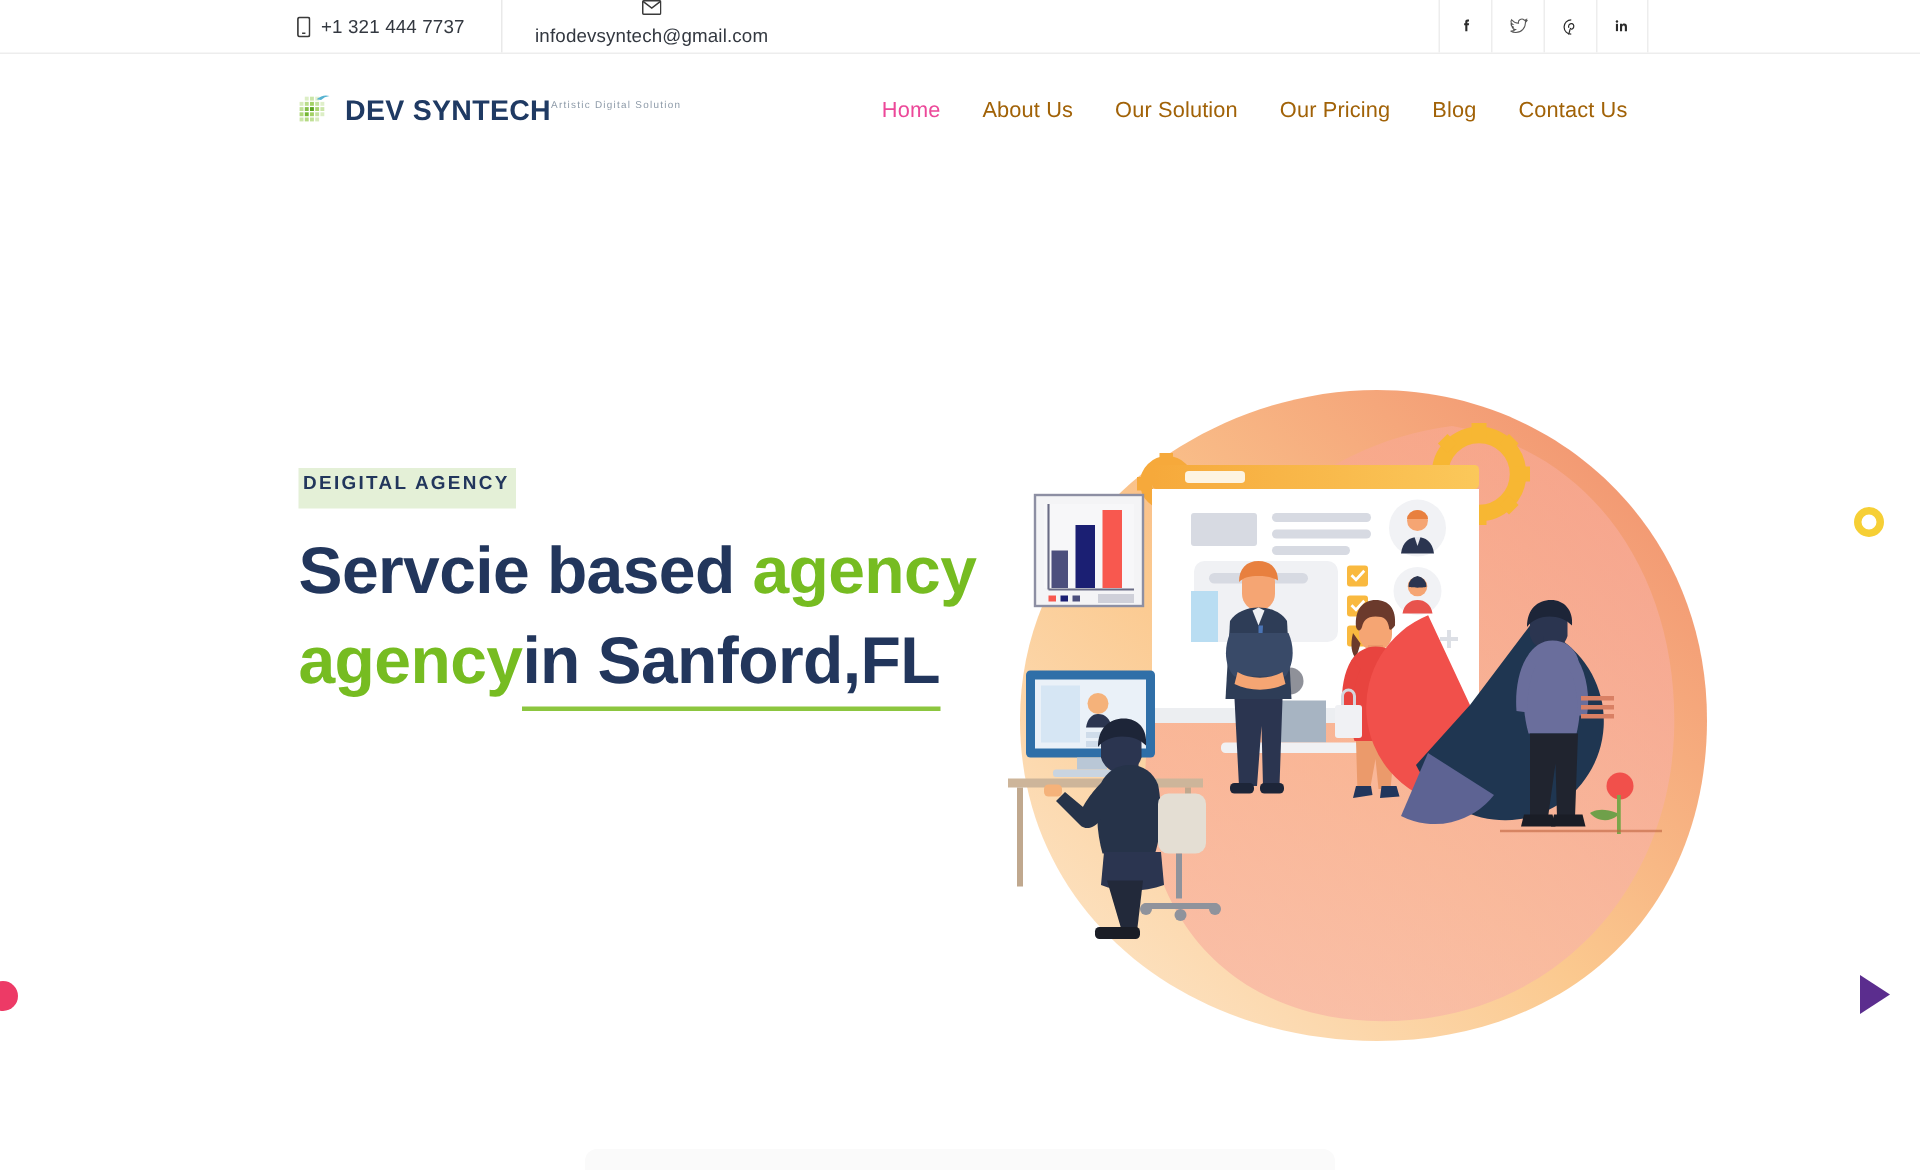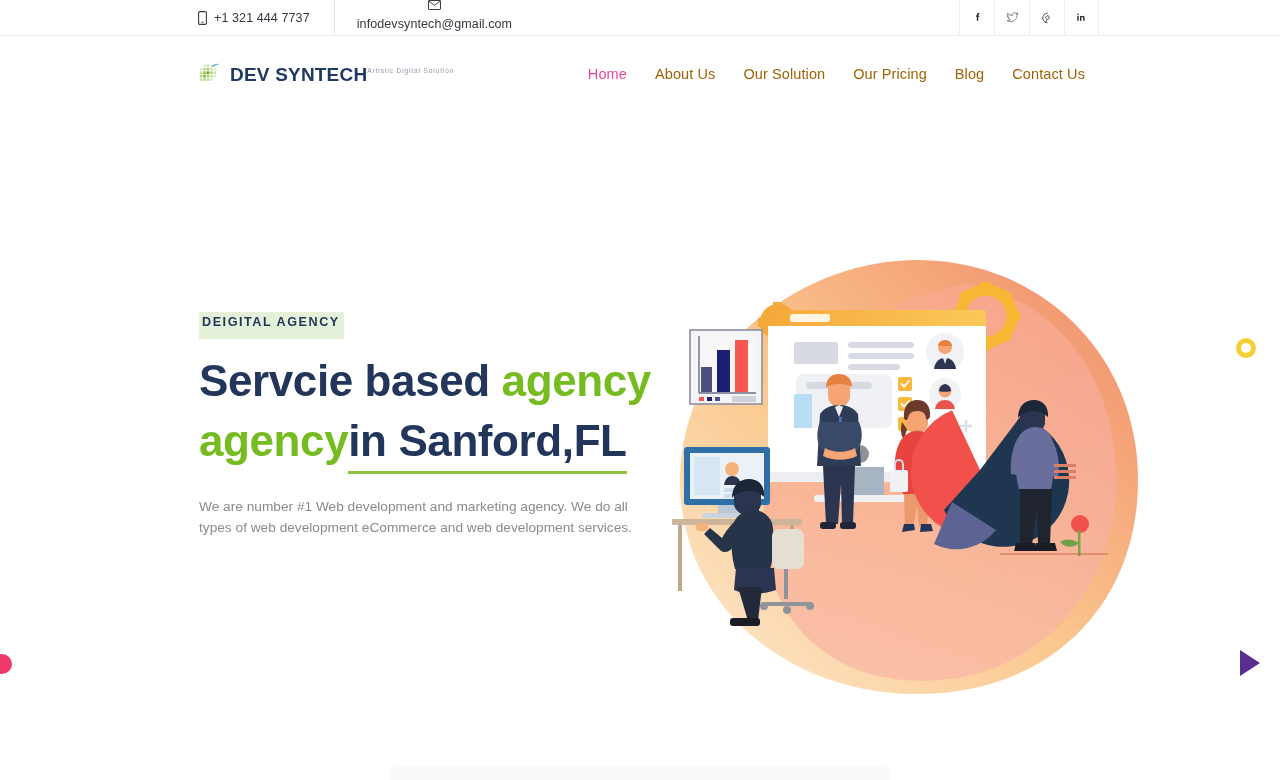--- a/index.html
+++ b/index.html
@@ -242,21 +242,20 @@
   <section class="hero">
 
     <div class="hero-copy">
       <span class="eyebrow">DEIGITAL AGENCY</span>
 
       <h1 class="h1">
         <span>Servcie based </span><span class="g">agency</span><br>
         <span class="g">agency</span><span class="u"> in Sanford,FL</span>
       </h1>
 
-      <p class="lead">We are number #1 Web development and marketing agency. We do all types of web development eCommerce and web development services.</p>
     </div>
 
     <div class="illu">
       <svg viewBox="0 0 500 470" xmlns="http://www.w3.org/2000/svg">
         <defs>
           <linearGradient id="blobA" x1="0" y1="1" x2="1" y2="0">
             <stop offset="0%" stop-color="#fde9cf"></stop>
             <stop offset="45%" stop-color="#fbc98f"></stop>
             <stop offset="100%" stop-color="#f08a6a"></stop>
           </linearGradient>

